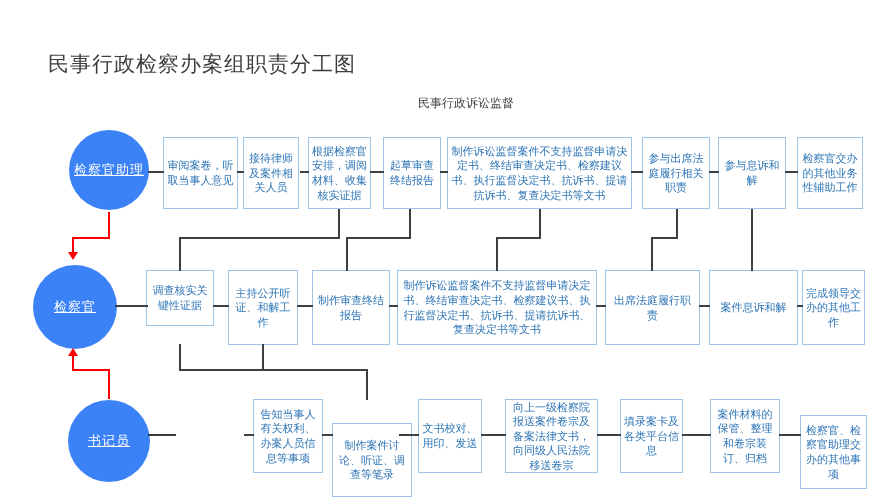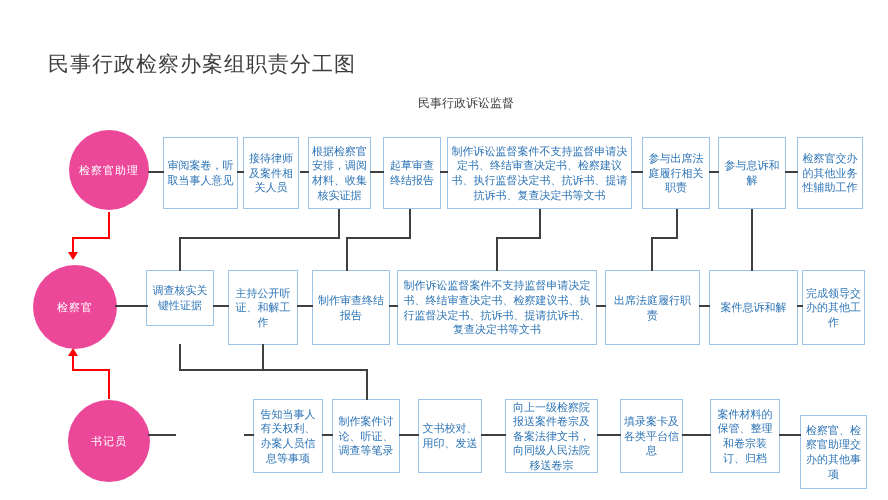--- a/index.html
+++ b/index.html
@@ -9,23 +9,23 @@
   }
   .title{
     position:absolute;left:48px;right:0;top:50px;text-align:left;
     font-size:21px;color:#3d3d3d;letter-spacing:1px;
   }
   .subtitle{
     position:absolute;left:44px;right:0;top:95px;text-align:center;
     font-size:12px;color:#3f3f3f;
   }
   .circle{
-    position:absolute;border-radius:50%;background:#ec4899;color:#ffffff;
+    position:absolute;border-radius:50%;background:#3b82f6;color:#ffffff;
     display:flex;align-items:center;justify-content:center;
-    font-size:11px;letter-spacing:1px;
+    font-size:13px;letter-spacing:1px;text-decoration:underline;
   }
   .box{
     position:absolute;background:#ffffff;border:1px solid #9dc3e6;
     color:#2e75b6;display:flex;align-items:center;justify-content:center;
     text-align:center;font-size:11px;line-height:1.32;
     padding:2px 3px;box-sizing:border-box;
   }
   .ln{position:absolute;background:#3f3f3f;}
   .rln{position:absolute;background:#fe0000;}
   .arrow-down{
@@ -62,21 +62,21 @@
 
   <div class="box" style="left:146px;top:270px;width:68px;height:56px">调查核实关键性证据</div>
   <div class="box" style="left:228px;top:270px;width:70px;height:75px">主持公开听证、和解工作</div>
   <div class="box" style="left:312px;top:270px;width:78px;height:75px">制作审查终结报告</div>
   <div class="box" style="left:397px;top:270px;width:200px;height:75px">制作诉讼监督案件不支持监督申请决定书、终结审查决定书、检察建议书、执行监督决定书、抗诉书、提请抗诉书、复查决定书等文书</div>
   <div class="box" style="left:605px;top:270px;width:95px;height:75px">出席法庭履行职责</div>
   <div class="box" style="left:709px;top:270px;width:89px;height:75px">案件息诉和解</div>
   <div class="box" style="left:802px;top:270px;width:63px;height:75px">完成领导交办的其他工作</div>
 
   <div class="box" style="left:253px;top:399px;width:70px;height:74px">告知当事人有关权利、办案人员信息等事项</div>
-  <div class="box" style="left:332px;top:399px;width:68px;height:74px">制作案件讨论、听证、调查等笔录</div>
+  <div class="box" style="left:332px;top:423px;width:80px;height:74px">制作案件讨论、听证、调查等笔录</div>
   <div class="box" style="left:418px;top:399px;width:64px;height:74px">文书校对、用印、发送</div>
   <div class="box" style="left:505px;top:399px;width:93px;height:74px">向上一级检察院报送案件卷宗及备案法律文书，向同级人民法院移送卷宗</div>
   <div class="box" style="left:620px;top:399px;width:63px;height:74px">填录案卡及各类平台信息</div>
   <div class="box" style="left:710px;top:399px;width:70px;height:74px">案件材料的保管、整理和卷宗装订、归档</div>
   <div class="box" style="left:800px;top:415px;width:67px;height:74px">检察官、检察官助理交办的其他事项</div>
 
   <div class="ln" style="left:148px;top:171px;width:16px;height:2px"></div>
   <div class="ln" style="left:237px;top:171px;width:7px;height:2px"></div>
   <div class="ln" style="left:300px;top:171px;width:9px;height:2px"></div>
   <div class="ln" style="left:370px;top:171px;width:14px;height:2px"></div>

